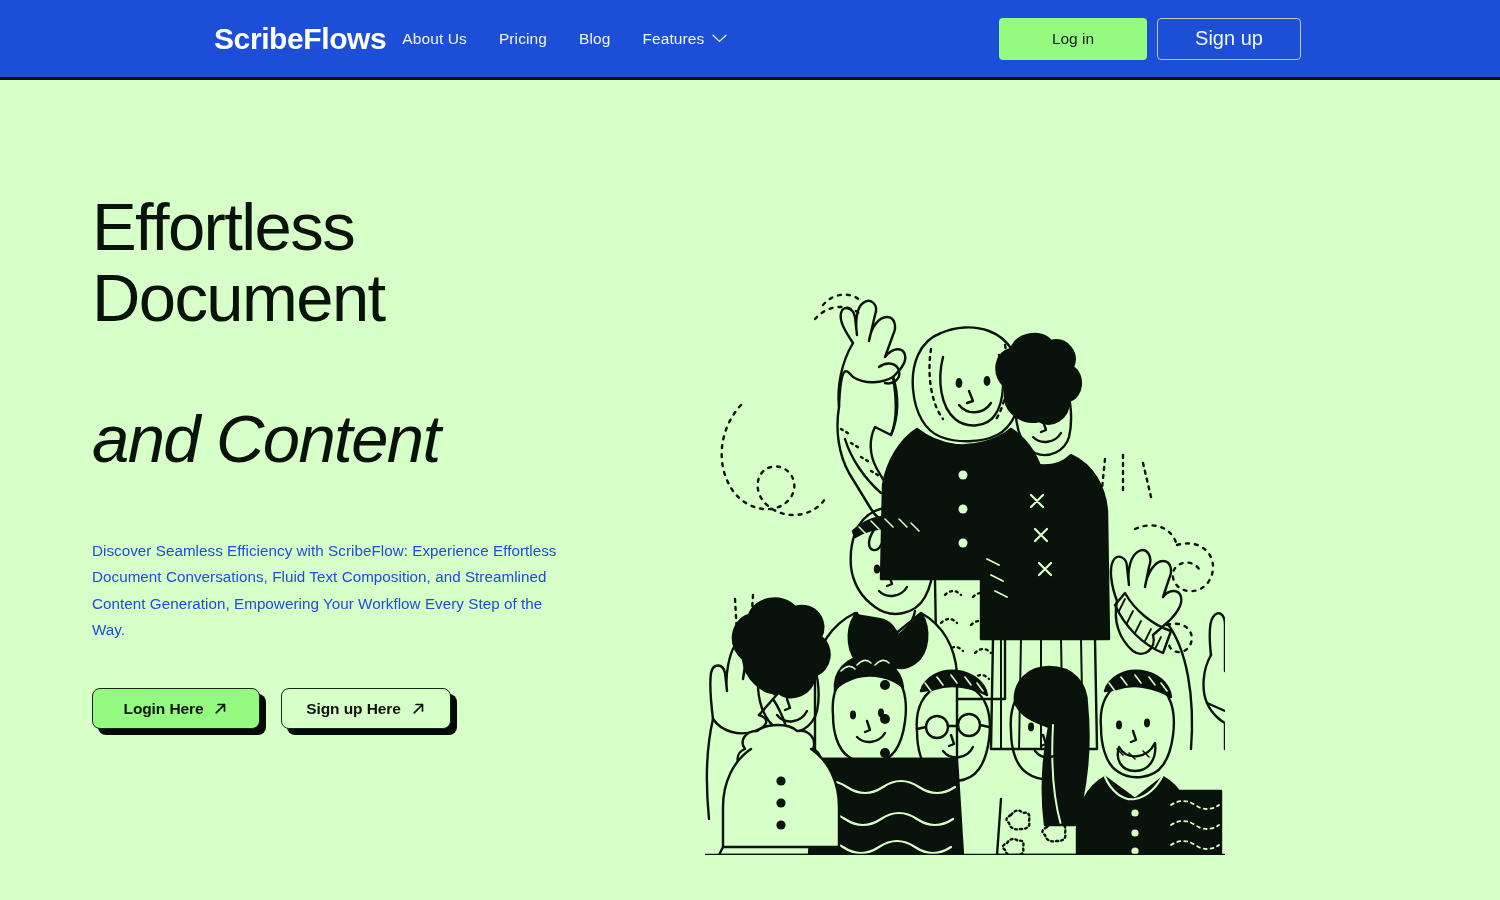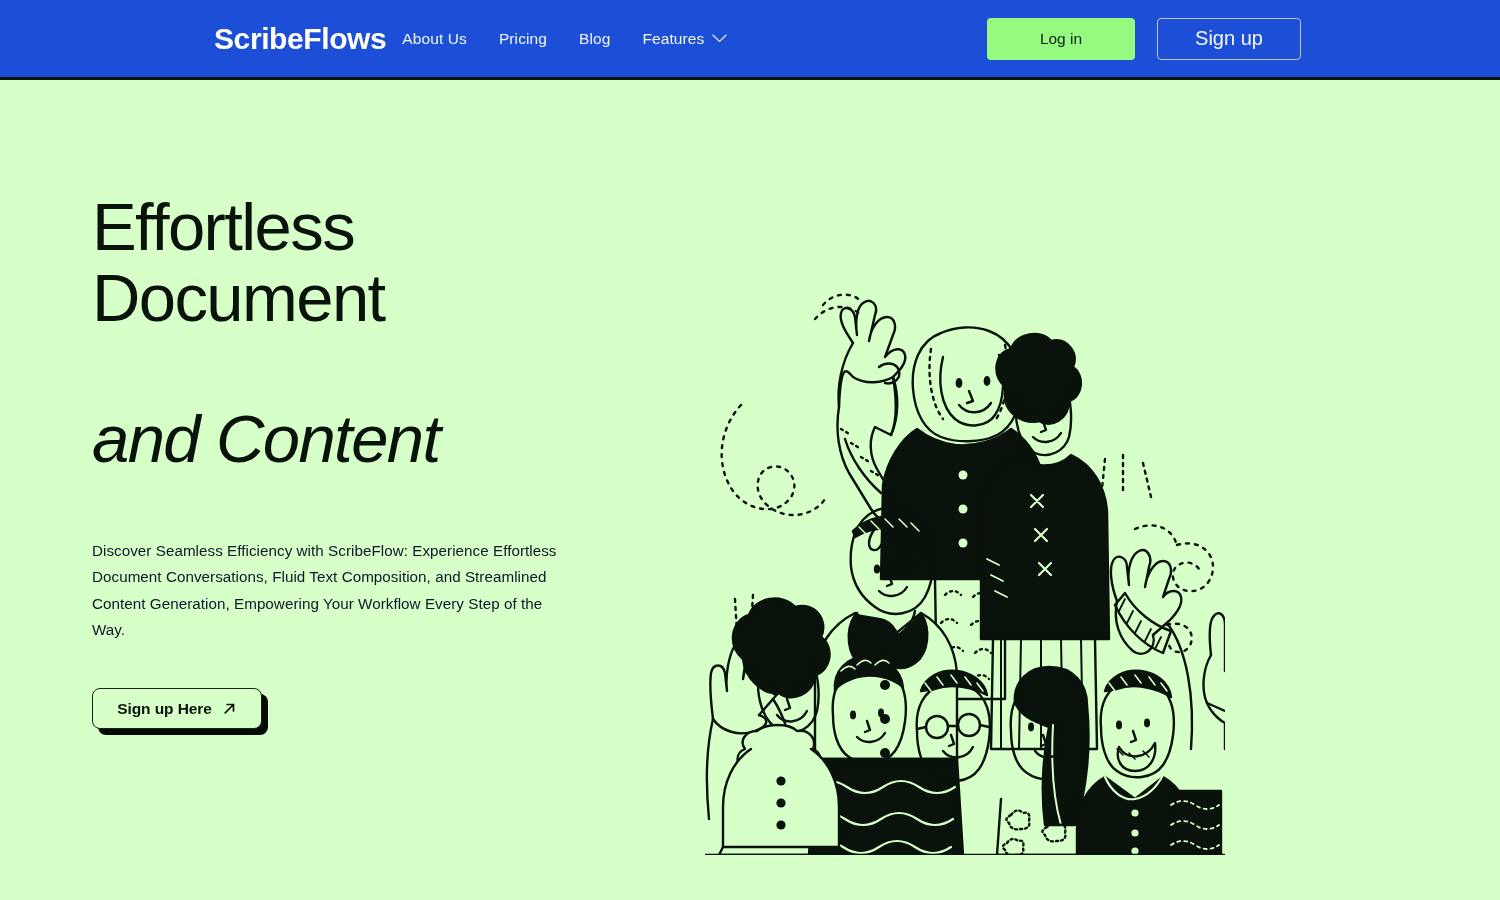--- a/index.html
+++ b/index.html
@@ -47,21 +47,21 @@
     cursor: pointer;
     letter-spacing: 0.1px;
   }
   .chevron { display: inline-block; line-height: 0; }
   .chevron svg { display: block; }
 
   .header-actions {
     margin-left: auto;
     display: flex;
     align-items: center;
-    gap: 22px;
+    gap: 10px;
   }
   .btn-login {
     width: 148px;
     height: 42px;
     background: #95fa80;
     color: #102017;
     border: none;
     border-radius: 4px;
     font-size: 15.5px;
     font-family: inherit;
@@ -98,21 +98,21 @@
   }
   .headline .ital {
     font-style: italic;
     font-weight: 500;
   }
   .subtext {
     margin-top: 63px;
     width: 470px;
     font-size: 15.2px;
     line-height: 26.4px;
-    color: #0f172a;
+    color: #1d4ed8;
     letter-spacing: 0.05px;
   }
   .cta-row {
     margin-top: 45px;
     display: flex;
     gap: 21px;
   }
   .cta {
     position: relative;
     height: 41px;
@@ -187,20 +187,28 @@
     <h1 class="headline">
       <span>Effortless</span><br>
       <span>Document</span><br>
       <br>
       <span class="ital">and Content</span><br>
     </h1>
 
     <p class="subtext">Discover Seamless Efficiency with ScribeFlow: Experience Effortless Document Conversations, Fluid Text Composition, and Streamlined Content Generation, Empowering Your Workflow Every Step of the Way.</p>
 
     <div class="cta-row">
+      <button class="cta cta-primary">
+        <span>Login Here</span>
+        <span class="arrow-ne">
+          <svg width="15" height="15" viewBox="0 0 15 15">
+              <path d="M3.2 11.8 L11.5 3.5 M5.1 3.5 L11.5 3.5 L11.5 9.9" fill="none" stroke="#0a120c" stroke-width="1.7" stroke-linecap="round" stroke-linejoin="round"></path>
+            </svg>
+        </span>
+      </button>
       <button class="cta cta-secondary">
         <span>Sign up Here</span>
         <span class="arrow-ne">
           <svg width="15" height="15" viewBox="0 0 15 15">
               <path d="M3.2 11.8 L11.5 3.5 M5.1 3.5 L11.5 3.5 L11.5 9.9" fill="none" stroke="#0a120c" stroke-width="1.7" stroke-linecap="round" stroke-linejoin="round"></path>
             </svg>
         </span>
       </button>
     </div>
   </div>

